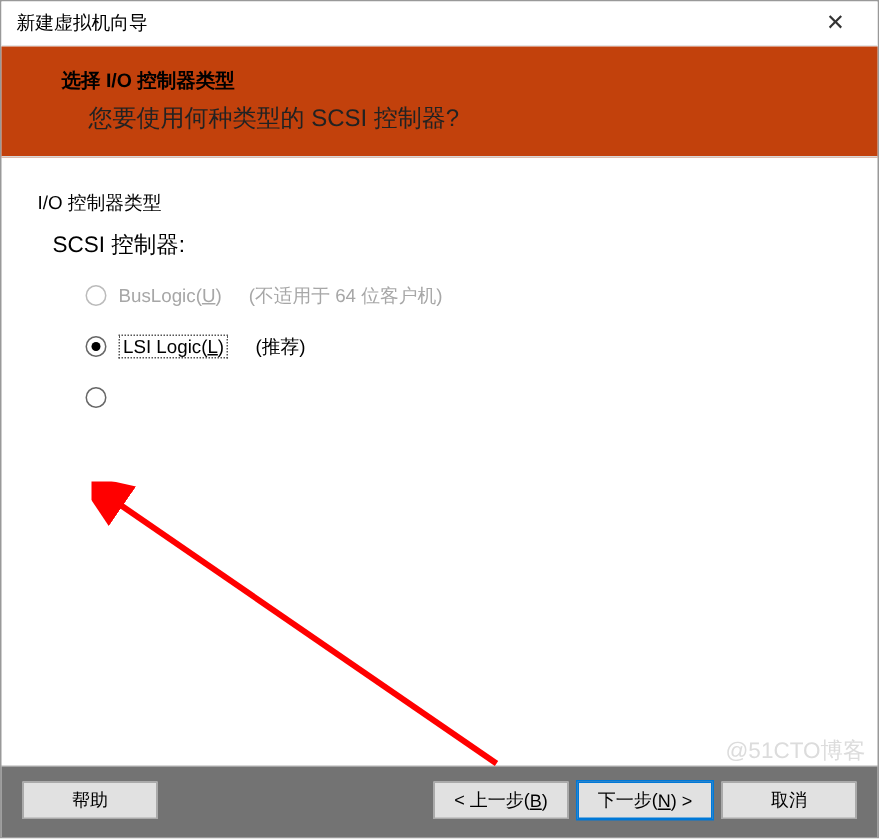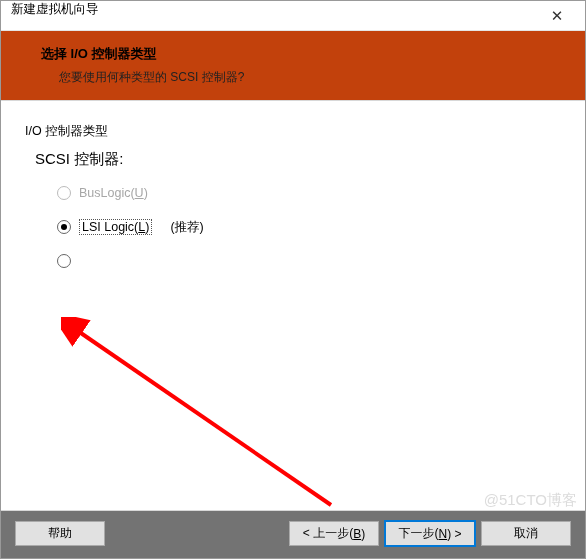--- a/index.html
+++ b/index.html
@@ -18,20 +18,21 @@
     height: 559px;
     border: 1px solid #999;
     background: #fff;
     display: flex;
     flex-direction: column;
     position: relative;
   }
   .titlebar {
     height: 30px;
     display: flex;
+    align-items: center;
     padding: 0 8px 0 10px;
     background: #fff;
     border-bottom: 1px solid #e5e5e5;
   }
   .titlebar .title {
     flex: 1;
     font-size: 12.5px;
   }
   .close-btn {
     width: 40px;
@@ -49,21 +50,21 @@
     padding: 14px 24px 14px 40px;
     border-bottom: 1px solid #d8d8d8;
     background: #c2410c;
   }
   .header-title {
     font-size: 13px;
     font-weight: bold;
     margin-bottom: 6px;
   }
   .header-sub {
-    font-size: 12px;
+    font-size: 16px;
     margin-left: 18px;
     color: #222;
   }
 
   .content {
     flex: 1;
     padding: 22px 24px 10px 24px;
     position: relative;
   }
   .group-label {
@@ -186,20 +187,21 @@
     <div class="group-label">I/O 控制器类型</div>
     <div class="scsi-label">SCSI 控制器:</div>
 
     <div class="opts">
 
       <div class="opt-row">
         <span class="radio disabled"></span>
         <span class="opt-label disabled">
           <span>BusLogic(</span><span class="ul">U</span><span>)</span>
         </span>
+        <span class="opt-hint disabled">(不适用于 64 位客户机)</span>
       </div>
 
       <div class="opt-row">
         <span class="radio">
             <span class="dot"></span>
           </span>
         <span class="opt-label focused">
           <span>LSI Logic(</span><span class="ul">L</span><span>)</span>
         </span>
         <span class="opt-hint">(推荐)</span>

